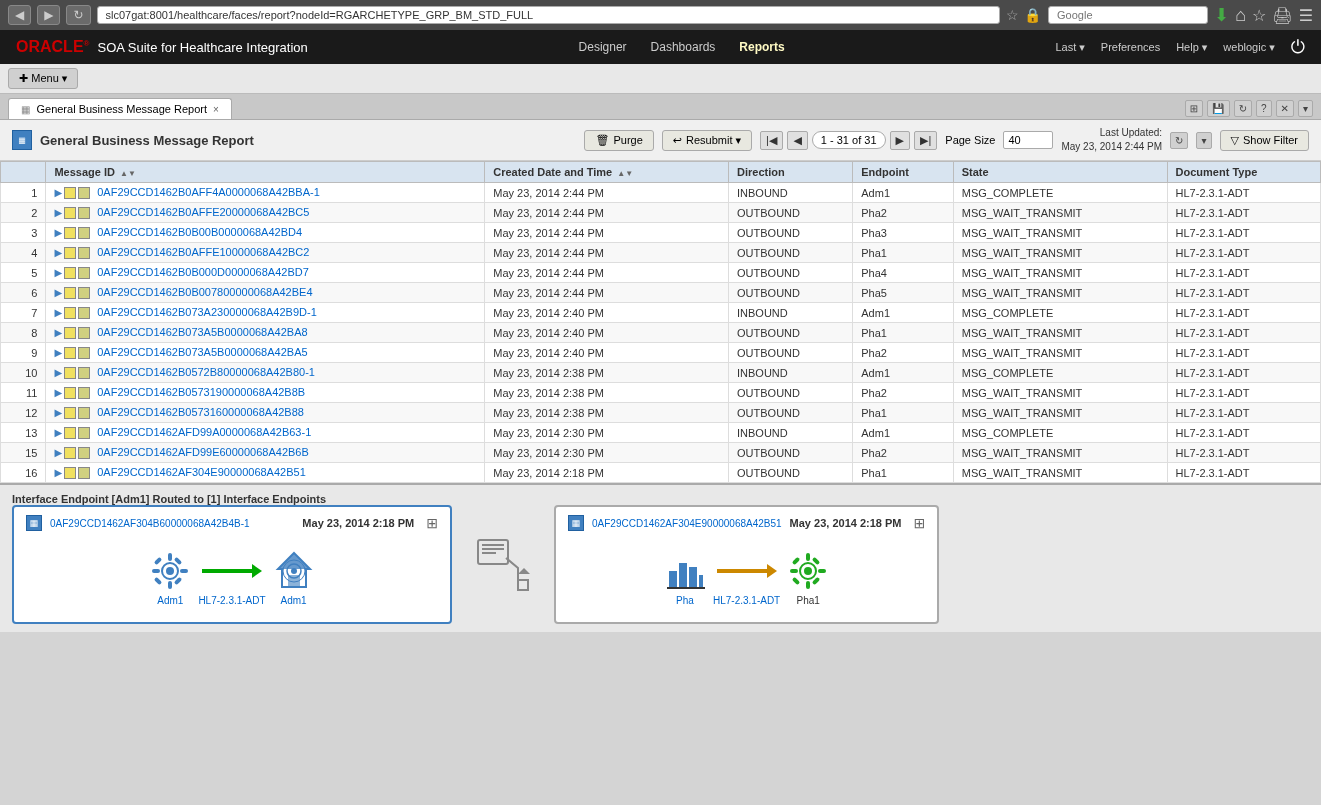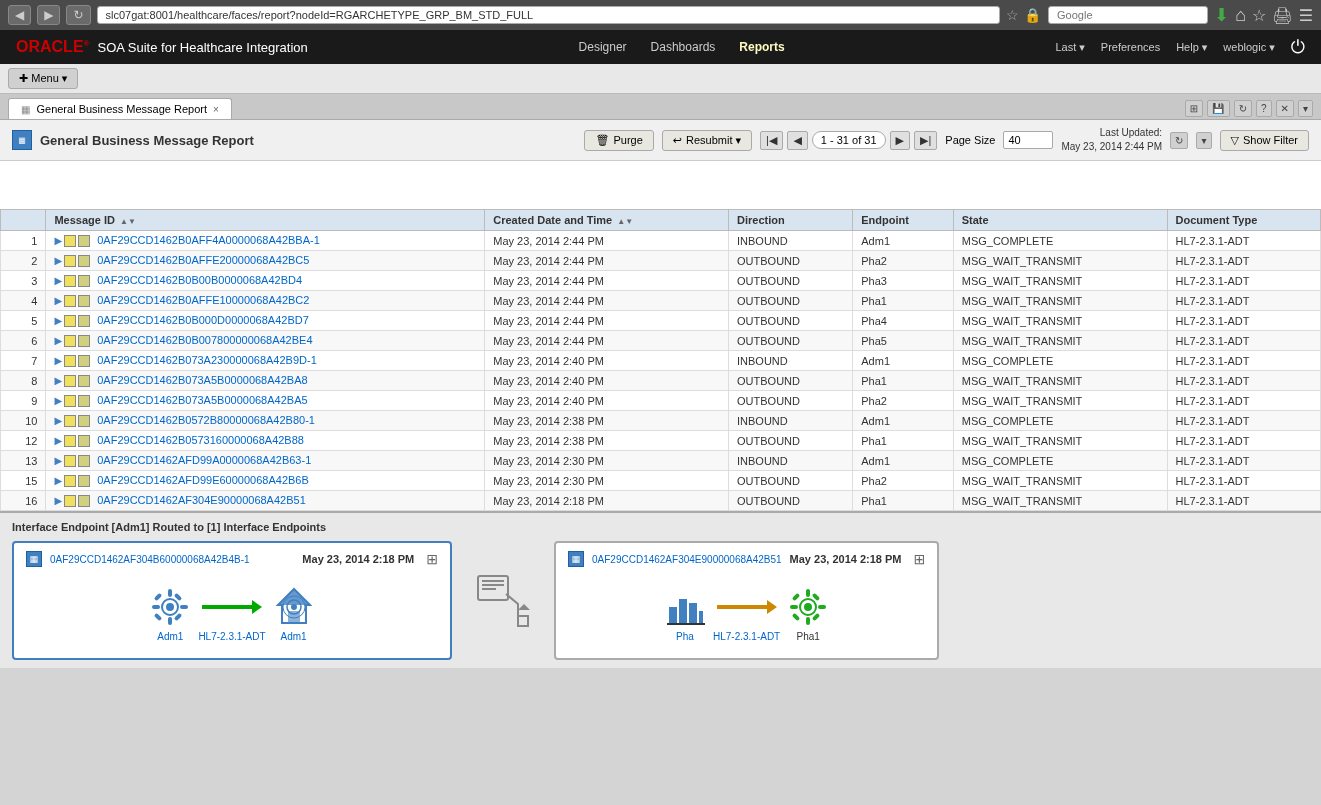--- a/index.html
+++ b/index.html
@@ -60,21 +60,21 @@
     .msg-icons { display: inline-flex; gap: 2px; margin-right: 4px; }
     .mini-icon { width: 12px; height: 12px; display: inline-block; border: 1px solid #888; background: #f0e060; font-size: 7px; }
     .inbound { color: #006600; }
     .outbound { color: #000066; }
     .complete { color: #008800; }
     .wait-transmit { color: #cc6600; }
     .table-wrapper { overflow-y: auto; max-height: 340px; position: relative; }
 
     
     .bottom-panel { background: #e8e8e8; border-top: 2px solid #aaa; padding: 8px 12px; }
-    .bottom-header { display: flex; align-items: center; gap: 8px; margin-bottom: 8px; }
+    .bottom-header { display: flex; align-items: center; gap: 8px; }
     .bottom-title { font-size: 11px; color: #333; font-weight: bold; flex: 1; }
     .order-controls { display: flex; align-items: center; gap: 6px; font-size: 11px; }
     .order-select { background: white; border: 1px solid #aaa; border-radius: 2px; padding: 2px 4px; font-size: 11px; }
 
     
     .flow-cards { display: flex; gap: 16px; }
     .flow-card { background: white; border: 2px solid #aaa; border-radius: 4px; padding: 8px 12px; min-width: 440px; position: relative; }
     .flow-card.selected { border-color: #4080c0; }
     .flow-card-header { display: flex; align-items: center; gap: 8px; margin-bottom: 12px; }
     .flow-card-icon { width: 16px; height: 16px; background: #4080c0; border: 1px solid #2060a0; font-size: 8px; color: white; display: flex; align-items: center; justify-content: center; }
@@ -173,21 +173,21 @@
       </div>
       <button class="tab-icon-btn">↻</button>
       <button class="tab-icon-btn">▾</button>
       <button class="show-filter-btn">
         <span>▽</span>
         <span>Show Filter</span>
       </button>
     </div>
   </div>
 
-  <div class="table-wrapper" style="max-height:340px; overflow-y:auto; position:relative;margin-top:48px;">
+  <div class="table-wrapper" style="max-height:340px; overflow-y:auto; position:relative;">
     <table class="data-table">
       <thead>
         <tr>
           <th></th>
           <th>Message ID <span class="col-sort">▲▼</span></th>
           <th>Created Date and Time <span class="col-sort">▲▼</span></th>
           <th>Direction</th>
           <th>Endpoint</th>
           <th>State</th>
           <th>Document Type</th>
@@ -345,20 +345,36 @@
           <span style="color:#4080c0; cursor:pointer; font-size:10px;">▶</span>
           <span class="mini-icon"> </span>
           <span class="mini-icon" style="background:#d0d080;"> </span>
         </span>
         <span class="msg-id">0AF29CCD1462B0572B80000068A42B80-1</span>
       </td>
       <td>May 23, 2014 2:38 PM</td>
       <td class="inbound">INBOUND</td>
       <td>Adm1</td>
       <td class="complete">MSG_COMPLETE</td>
+      <td>HL7-2.3.1-ADT</td>
+    </tr>
+          <tr>
+      <td class="row-num">11</td>
+      <td>
+        <span class="msg-icons">
+          <span style="color:#4080c0; cursor:pointer; font-size:10px;">▶</span>
+          <span class="mini-icon"> </span>
+          <span class="mini-icon" style="background:#d0d080;"> </span>
+        </span>
+        <span class="msg-id">0AF29CCD1462B0573190000068A42B8B</span>
+      </td>
+      <td>May 23, 2014 2:38 PM</td>
+      <td class="outbound">OUTBOUND</td>
+      <td>Pha2</td>
+      <td class="wait-transmit">MSG_WAIT_TRANSMIT</td>
       <td>HL7-2.3.1-ADT</td>
     </tr>
           <tr>
       <td class="row-num">12</td>
       <td>
         <span class="msg-icons">
           <span style="color:#4080c0; cursor:pointer; font-size:10px;">▶</span>
           <span class="mini-icon"> </span>
           <span class="mini-icon" style="background:#d0d080;"> </span>
         </span>

